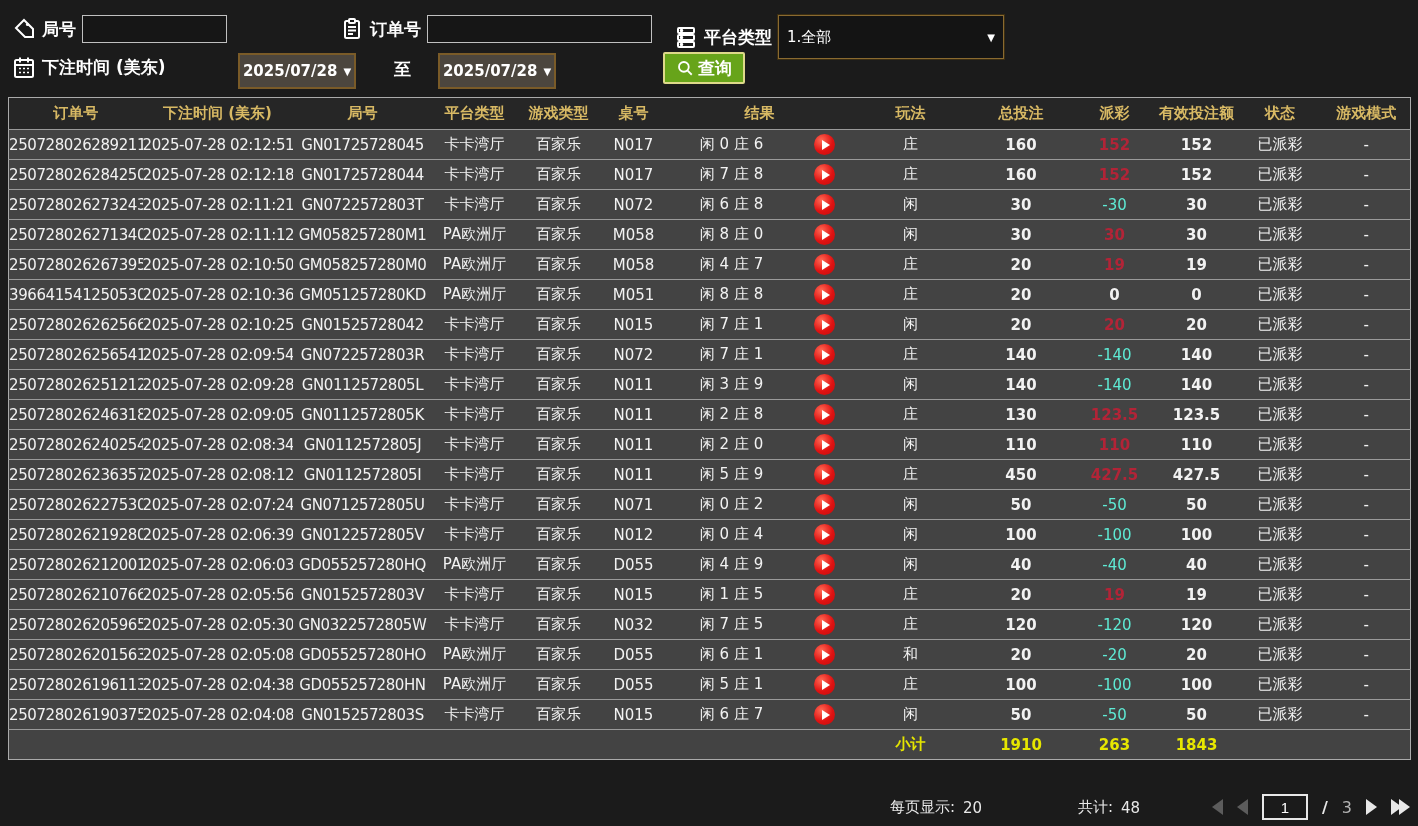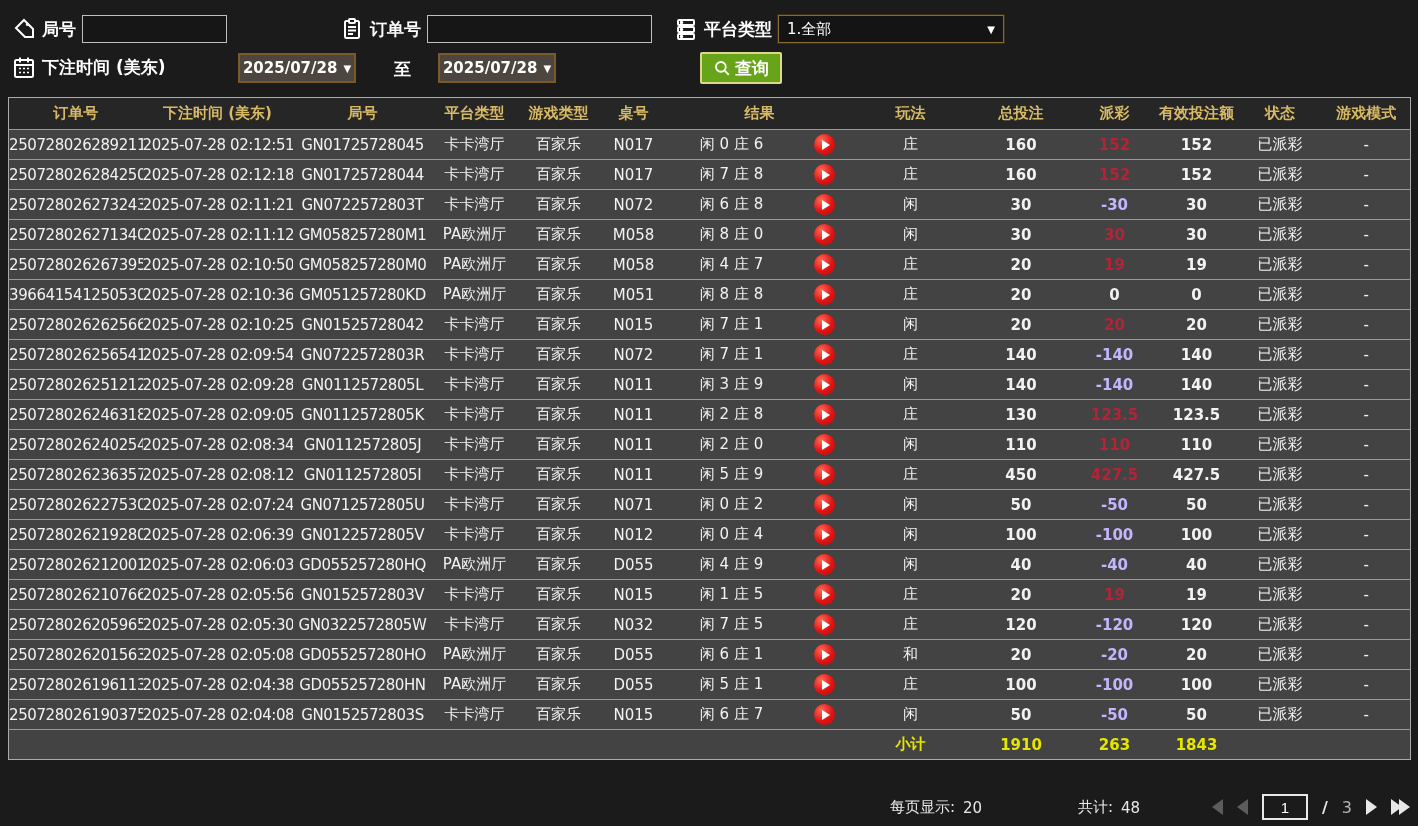--- a/index.html
+++ b/index.html
@@ -16,28 +16,28 @@
   
   .fgroup { display:flex; align-items:center; gap:6px; }
   .flabel { font-weight:bold; font-size:17px; color:#fff; white-space:nowrap; }
   .ficon { width:24px; height:24px; flex:0 0 auto; }
   .ficon svg { width:100%; height:100%; display:block; }
   .txt-input {
     height:28px; background:#161616; border:1px solid #c0c0c0;
     color:#fff; font-size:15px; padding:0 6px; outline:none;
   }
   .date-select {
-    height:30px; background:#4c463e; border:2px solid #7a5b28;
+    height:36px; background:#4c463e; border:2px solid #7a5b28;
     color:#fff; font-weight:bold; font-size:15px;
     display:flex; align-items:center; justify-content:center; gap:6px;
     cursor:pointer;
   }
   .date-select .caret, .plat-select .caret { font-size:10px; color:#fff; }
   .plat-select {
-    width:226px; height:28px; background:#141414; border:1px solid #8a6a30;
+    width:226px; height:44px; background:#141414; border:1px solid #8a6a30;
     outline:1px solid #3a2d12;
     color:#fff; font-size:15px; display:flex; align-items:center;
     padding:0 8px; cursor:pointer;
   }
   .plat-select .val { flex:1; }
   .query-btn {
     height:32px; width:82px; background:#67a41a; border:2px solid #ded98a;
     border-radius:2px; color:#fff; font-weight:bold; font-size:17px;
     display:flex; align-items:center; justify-content:center; gap:4px;
     cursor:pointer;
@@ -55,21 +55,21 @@
     background:#262626; color:#d8b964; font-weight:bold; font-size:15px;
     height:32px; text-align:center; white-space:nowrap; overflow:hidden;
   }
   table.grid td {
     background:#434343; color:#f2f2f2; font-size:15px; height:30px;
     text-align:center; border-top:1px solid #9a9a9a;
     white-space:nowrap; overflow:hidden;
   }
   td.num-sm { font-size:13.5px; letter-spacing:-0.4px; }
   td.c-payout.win  { color:#b22437; font-weight:bold; }
-  td.c-payout.loss { color:#c4b5fd; font-weight:bold; }
+  td.c-payout.loss { color:#5eead4; font-weight:normal; }
   td.c-payout.zero { color:#f2f2f2; font-weight:bold; }
   td.c-total, td.c-valid { font-weight:bold; }
   td.c-status { color:#3ed33e; }
   td.c-mode { color:#c8c8c8; }
   tr.summary td { font-weight:bold; color:#e6e600;margin-top:36px; }
   .play-btn {
     display:inline-block; width:21px; height:21px; border-radius:50%;
     background:radial-gradient(circle at 35% 30%, #ff6a55 0%, #e01212 55%, #c40c0c 100%);
     position:relative; cursor:pointer; vertical-align:middle;
   }
@@ -153,21 +153,21 @@
   <span class="caret">▼</span>
 </div>
 
 <span class="abs to-label" style="left:394px; top:58px;">至</span>
 
 <div class="abs date-select" style="left:438px; top:53px; width:118px;">
   <span>2025/07/28</span>
   <span class="caret">▼</span>
 </div>
 
-<div class="abs query-btn" style="left:700px; top:52px;">
+<div class="abs query-btn" style="left:663px; top:52px;">
   <svg viewBox="0 0 24 24" fill="none" stroke="#fff" stroke-width="2.4">
     <circle cx="10.5" cy="10.5" r="6.5"></circle>
     <path d="M15.5 15.5 L21 21"></path>
   </svg>
   <span>查询</span>
 </div>
 
 <table class="grid">
   <colgroup>
     <col style="width:134px">

